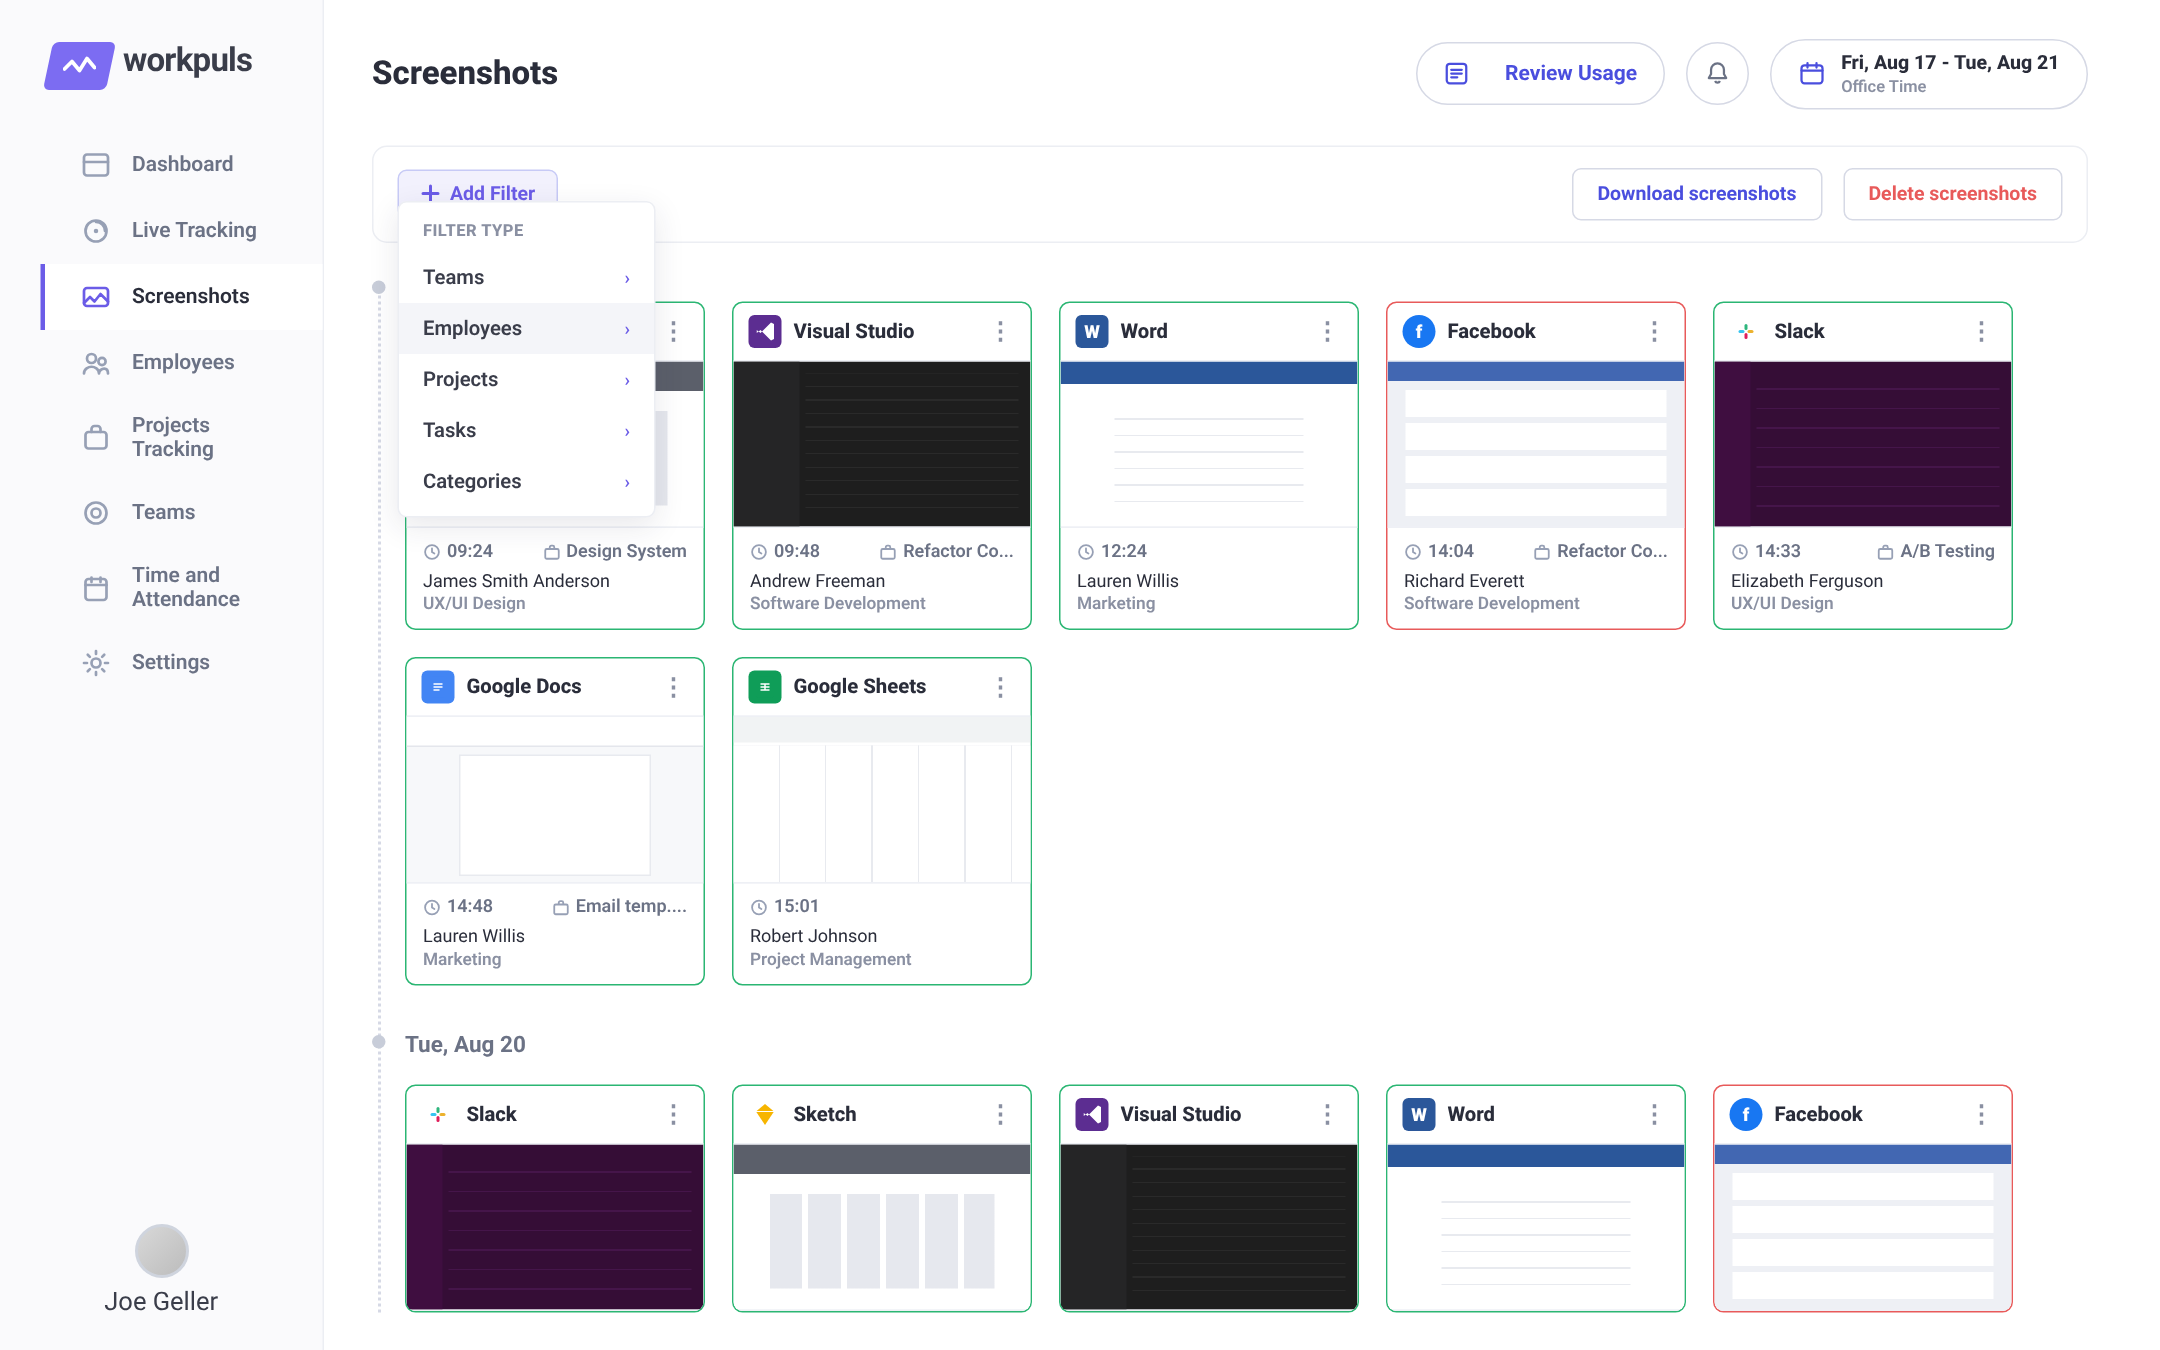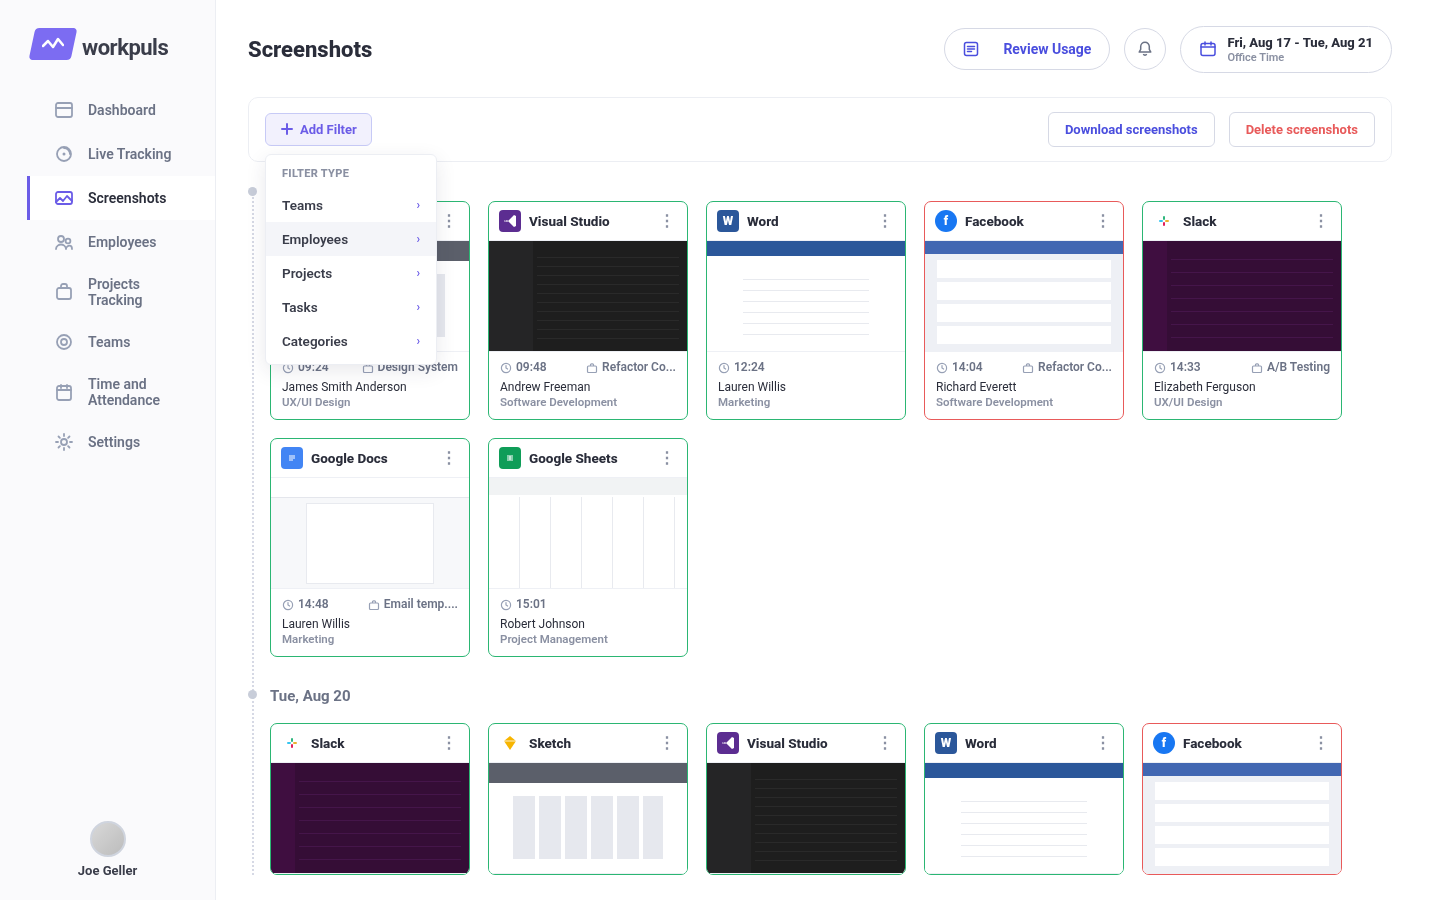--- a/index.html
+++ b/index.html
@@ -1,33 +1,33 @@
 <!DOCTYPE html>
 <html><head>
 <meta charset="utf-8">
 <style>
 * { margin:0; padding:0; box-sizing:border-box; font-family: -apple-system, BlinkMacSystemFont, 'Segoe UI', Roboto, sans-serif; }
 body { width:1440px; height:900px; overflow:hidden; background:#fff; color:#333; }
 .app { display:flex; width:100%; height:100%; }
 
 
 .sidebar { width:216px; height:100%; background:#fafafc; border-right:1px solid #eceef3; display:flex; flex-direction:column; }
-.logo { display:flex; align-items:flex-end; gap:8px; padding:28px 20px 22px 32px; }
+.logo { display:flex; align-items:flex-start; gap:8px; padding:28px 20px 22px 32px; }
 .logo-mark { width:42px; height:32px; background:#7c6cf2; border-radius:4px; transform:skewX(-12deg); position:relative; display:flex; align-items:center; justify-content:center; }
 .logo-mark svg { transform:skewX(12deg); }
 .logo-text { font-size:22px; font-weight:700; color:#3a3d4a; letter-spacing:-0.5px; }
 .nav { flex:1; padding-top:6px;margin-left:27px; }
 .nav-item { display:flex; align-items:center; gap:14px; padding:12px 20px 12px 24px; color:#6b7285; font-size:14px; font-weight:600; cursor:pointer; border-left:3px solid transparent; }
 .nav-item.active { color:#2a2d3a; border-left-color:#6b5ce7; background:#fff; }
 .nav-item .nav-icon { width:20px; height:20px; display:flex; align-items:center; justify-content:center; }
 .nav-item .nav-icon svg { stroke:#97a0b5; }
 .nav-item.active .nav-icon svg { stroke:#6b5ce7; }
 .user-foot { padding:16px 0 22px; text-align:center; }
 .avatar { width:36px; height:36px; border-radius:50%; background:linear-gradient(135deg,#d8d8d8,#bcbcbc); border:2px solid #cfd4de; margin:0 auto 6px; }
-.user-name { font-size:13px; font-weight:700; color:#3a3d4a; }
+.user-name { font-size:17px; font-weight:400; color:#3a3d4a; }
 
 
 .main { flex:1; display:flex; flex-direction:column; overflow:hidden; height:100%; }
 .topbar { display:flex; align-items:center; padding:26px 48px 18px 32px; }
 .page-title { font-size:22px; font-weight:800; color:#2a2d3a; }
 .topbar-actions { margin-left:auto; display:flex; align-items:center; gap:14px; }
 .btn-outline { display:flex; align-items:center; gap:24px; padding:12px 18px; border:1.5px solid #d6d9e5; border-radius:24px; font-size:14px; font-weight:700; color:#4a4ede; cursor:pointer; background:#fff; }
 .btn-outline.icon-only { padding:11px; width:42px; height:42px; justify-content:center; }
 .date-range { display:flex; align-items:center; gap:10px; padding:8px 18px; border:1.5px solid #d6d9e5; border-radius:24px; cursor:pointer; background:#fff; }
 .date-range .range { font-size:13px; font-weight:800; color:#2a2d3a; line-height:1.2; }
@@ -35,21 +35,21 @@
 
 
 .filters-row { margin:6px 48px 0 32px; border:1px solid #eceef3; border-radius:10px; padding:14px 16px; display:flex; align-items:center; position:relative; }
 .add-filter-btn { display:flex; align-items:center; gap:6px; padding:8px 14px; border:1px solid #c7caf6; background:#f2f1fd; color:#6b5ce7; font-size:13px; font-weight:700; border-radius:6px; cursor:pointer; }
 .row-actions { margin-left:auto; display:flex; gap:14px; }
 .link-btn { padding:9px 16px; border:1px solid #d6d9e5; border-radius:6px; font-size:13px; font-weight:700; cursor:pointer; background:#fff; }
 .link-btn.primary { color:#4a4ede; }
 .link-btn.danger { color:#e85a5a; }
 
 
-.filter-dropdown { position:absolute; top:56px; left:16px; width:172px; background:#fff; border:1px solid #eceef3; border-radius:6px; box-shadow:0 6px 20px rgba(40,44,70,0.1); padding:12px 0 6px; z-index:50; }
+.filter-dropdown { position:absolute; top:36px; left:16px; width:172px; background:#fff; border:1px solid #eceef3; border-radius:6px; box-shadow:0 6px 20px rgba(40,44,70,0.1); padding:12px 0 6px; z-index:50; }
 .filter-dropdown .fd-title { font-size:11px; font-weight:800; color:#8a90a2; letter-spacing:0.3px; padding:0 16px 8px; }
 .fd-item { display:flex; align-items:center; justify-content:space-between; padding:9px 16px; font-size:13.5px; font-weight:600; color:#3a3d4a; cursor:pointer; }
 .fd-item.hover { background:#f4f5f9; }
 .fd-item .chev { color:#6b5ce7; font-size:12px; }
 
 
 .content { flex:1; overflow-y:auto; padding:20px 48px 32px 32px; }
 .timeline { position:relative; padding-left:22px; }
 .timeline::before { content:''; position:absolute; left:4px; top:8px; bottom:0; width:1px; border-left:2px dotted #d6d9e5; }
 .day-header { font-size:15px; font-weight:700; color:#6b7285; margin:30px 0 18px; position:relative; }

